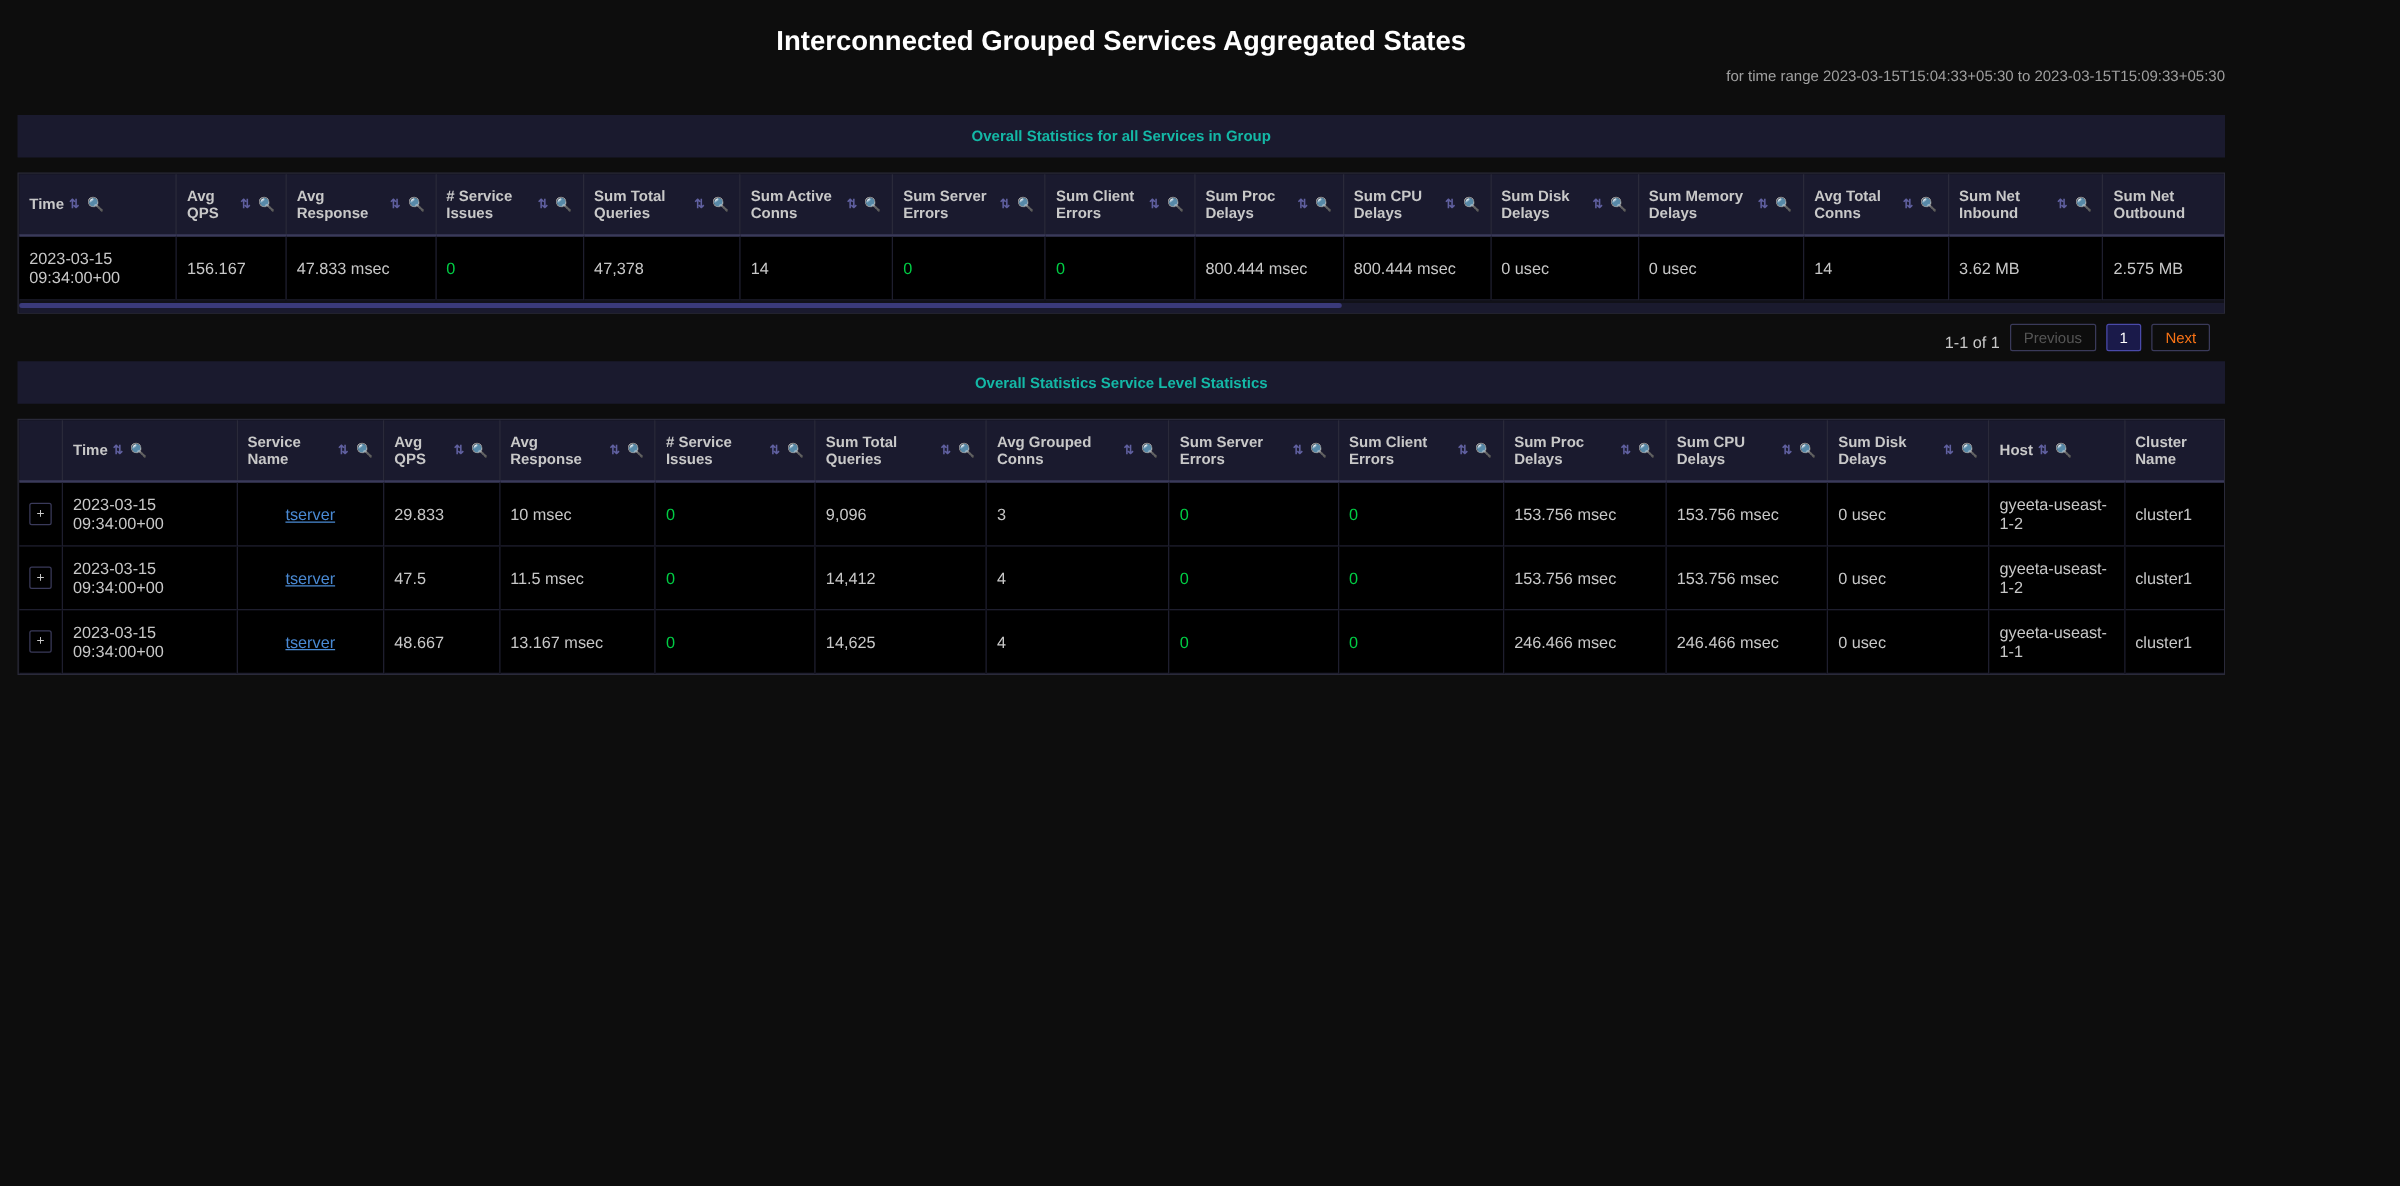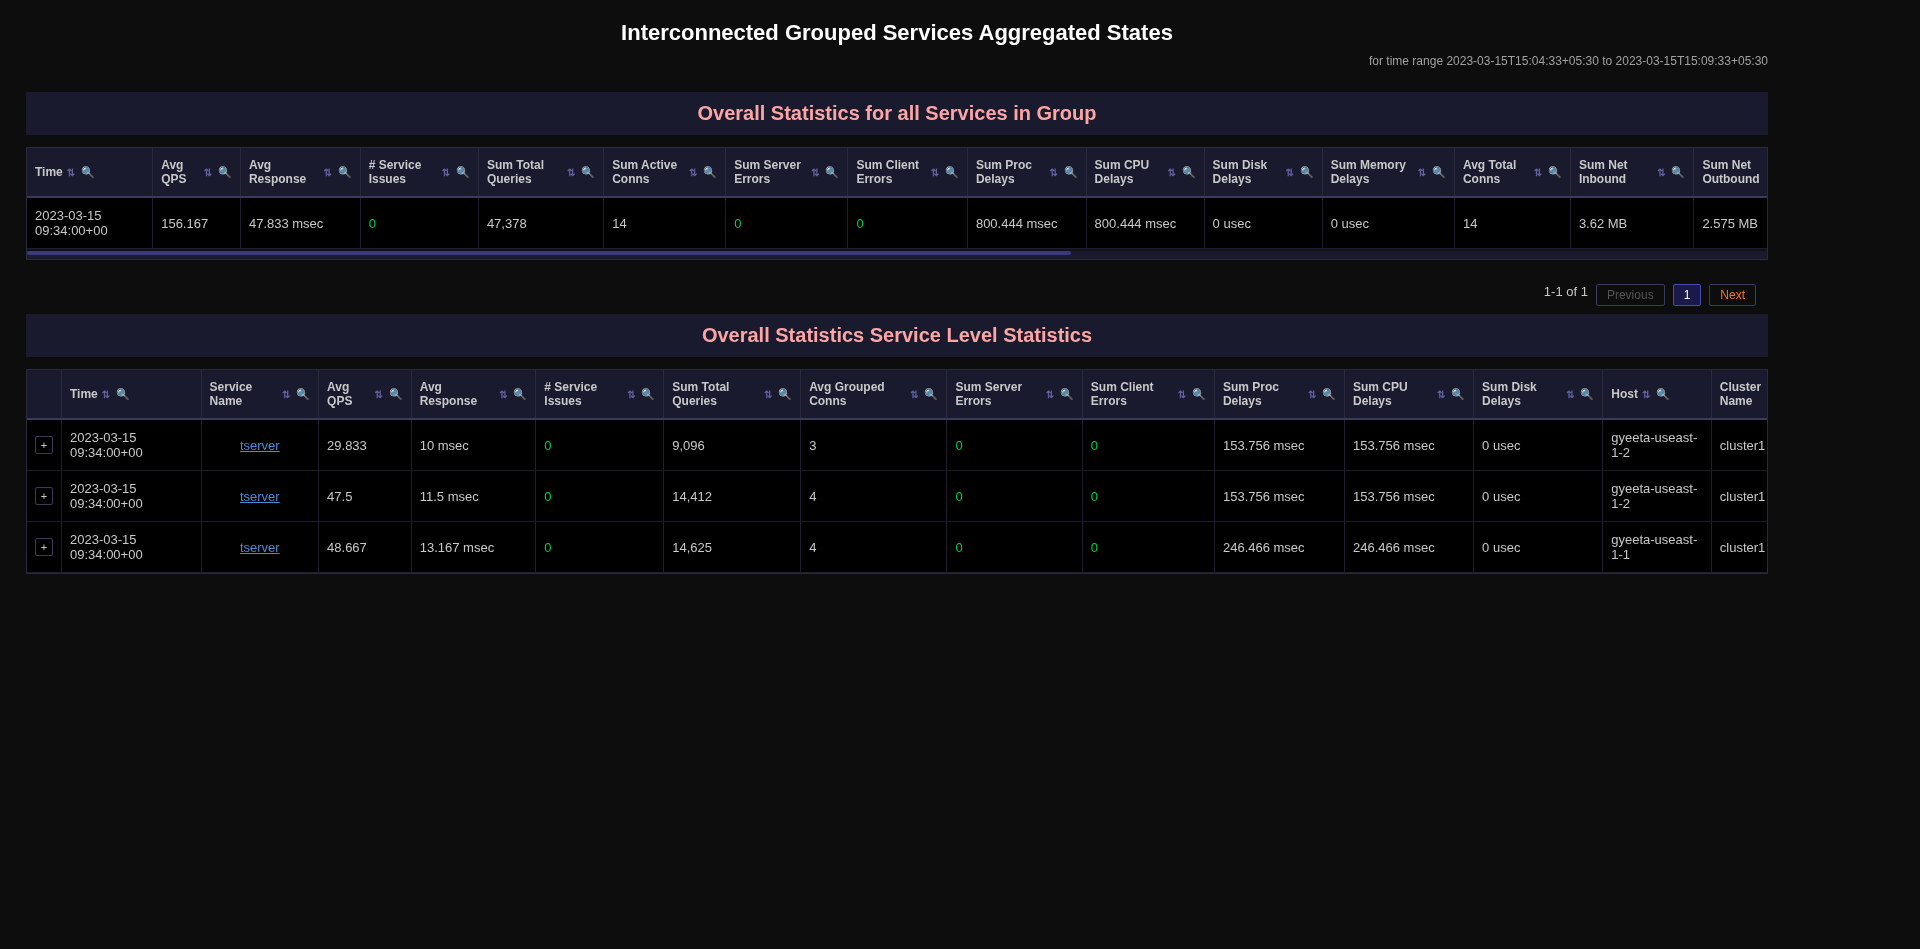--- a/index.html
+++ b/index.html
@@ -5,47 +5,46 @@
     * { box-sizing: border-box; margin: 0; padding: 0; }
     body {
       background: #0d0d0d;
       color: #c8c8c8;
       font-family: Arial, sans-serif;
       font-size: 13px;
       min-width: 1920px;
     }
     .page-container {
       width: 1794px;
-      padding: 20px 26px;
+      padding: 20px 14px;
     }
     .page-title {
       text-align: center;
       color: #ffffff;
       font-size: 22px;
       font-weight: bold;
       margin-bottom: 8px;
     }
     .page-subtitle {
       text-align: right;
       color: #a0a0a0;
       font-size: 12px;
       margin-bottom: 24px;
     }
     .section-title {
       text-align: center;
-      color: #fca5a5;
-      font-size: 20px;
+      color: #14b8a6;
+      font-size: 12px;
       font-weight: bold;
       margin-bottom: 12px;
       background: #1a1a2e;
       padding: 10px;
     }
     .table-wrapper {
       overflow-x: auto;
-      margin-bottom: 16px;
       background: #111118;
       border: 1px solid #2a2a3a;
     }
     table {
       width: 100%;
       border-collapse: collapse;
       min-width: 1800px;
     }
     thead tr {
       background: #1a1a2e;
@@ -98,21 +97,21 @@
       color: #00cc44;
     }
     .value-blue {
       color: #4a8ad4;
       cursor: pointer;
       text-decoration: underline;
       text-align: center;
     }
     .pagination-bar {
       display: flex;
-      align-items: flex-start;
+      align-items: flex-end;
       justify-content: flex-end;
       padding: 8px 12px;
       gap: 8px;
       color: #c8c8c8;
       font-size: 13px;
     }
     .pagination-btn {
       background: transparent;
       border: 1px solid #3a3a5a;
       color: #f97316;

